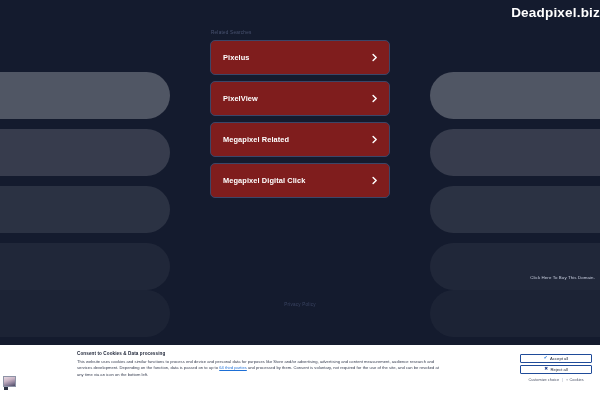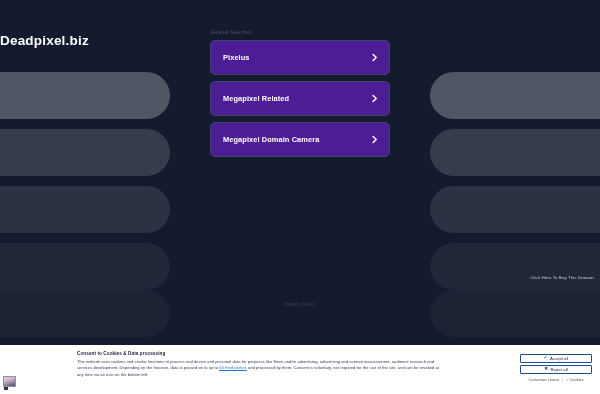--- a/index.html
+++ b/index.html
@@ -36,28 +36,27 @@
   .p1 { top: 72px;  opacity: 0.26; }
   .p2 { top: 129px; opacity: 0.15; }
   .p3 { top: 186px; opacity: 0.10; }
   .p4 { top: 243px; opacity: 0.055; }
   .p5 { top: 290px; opacity: 0.035; }
 
   
   #site-title {
     position: absolute;
     top: 0; left: 0; right: 0;
-    text-align: left;
+    text-align: right;
     padding-top: 5px;
     font-size: 13.5px;
     font-weight: bold;
     letter-spacing: 0.2px;
     color: #ffffff;
     z-index: 5;
-    margin-top: 28px;
   }
 
   
   #main {
     position: absolute;
     top: 30px;
     left: 50%;
     transform: translateX(-50%);
     width: 180px;
     z-index: 4;
@@ -70,21 +69,21 @@
     margin-bottom: 5px;
     padding-left: 1px;
   }
 
   .search-item {
     position: relative;
     height: 35px;
     margin-bottom: 6px;
     border: 1px solid #3b4668;
     border-radius: 5px;
-    background: #4c1d95;
+    background: #7f1d1d;
     display: flex;
     align-items: center;
     padding: 0 10px 0 12px;
     cursor: pointer;
   }
   .search-item .label {
     font-size: 7.4px;
     font-weight: bold;
     color: #ffffff;
     letter-spacing: 0.1px;
@@ -243,32 +242,40 @@
   <div class="search-item">
     <span class="label">Pixelus</span>
     <span class="chev">
       <svg viewBox="0 0 16 16" fill="none" stroke="currentColor" stroke-width="2.6" stroke-linecap="round" stroke-linejoin="round">
           <polyline points="5.5,2.5 11,8 5.5,13.5"></polyline>
         </svg>
     </span>
   </div>
 
 
+  <div class="search-item">
+    <span class="label">PixelView</span>
+    <span class="chev">
+      <svg viewBox="0 0 16 16" fill="none" stroke="currentColor" stroke-width="2.6" stroke-linecap="round" stroke-linejoin="round">
+          <polyline points="5.5,2.5 11,8 5.5,13.5"></polyline>
+        </svg>
+    </span>
+  </div>
 
   <div class="search-item">
     <span class="label">Megapixel Related</span>
     <span class="chev">
       <svg viewBox="0 0 16 16" fill="none" stroke="currentColor" stroke-width="2.6" stroke-linecap="round" stroke-linejoin="round">
           <polyline points="5.5,2.5 11,8 5.5,13.5"></polyline>
         </svg>
     </span>
   </div>
 
   <div class="search-item">
-    <span class="label">Megapixel Domain Camera</span>
+    <span class="label">Megapixel Digital Click</span>
     <span class="chev">
       <svg viewBox="0 0 16 16" fill="none" stroke="currentColor" stroke-width="2.6" stroke-linecap="round" stroke-linejoin="round">
           <polyline points="5.5,2.5 11,8 5.5,13.5"></polyline>
         </svg>
     </span>
   </div>
 </div>
 
 <div id="privacy-policy">Privacy Policy</div>
 <div id="buy-domain">Click Here To Buy This Domain.</div>

